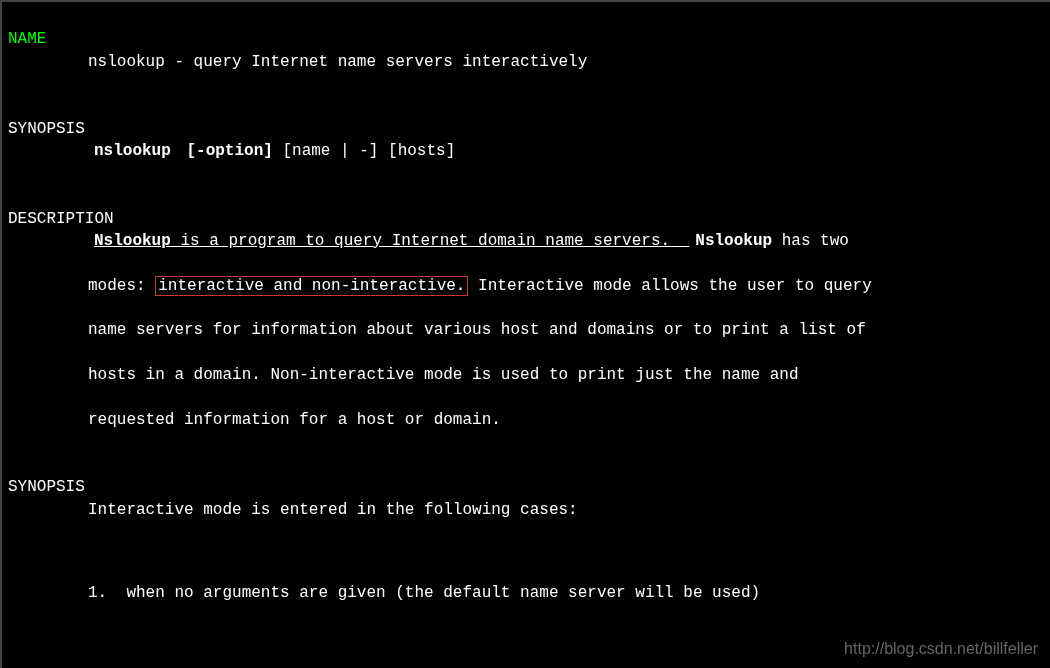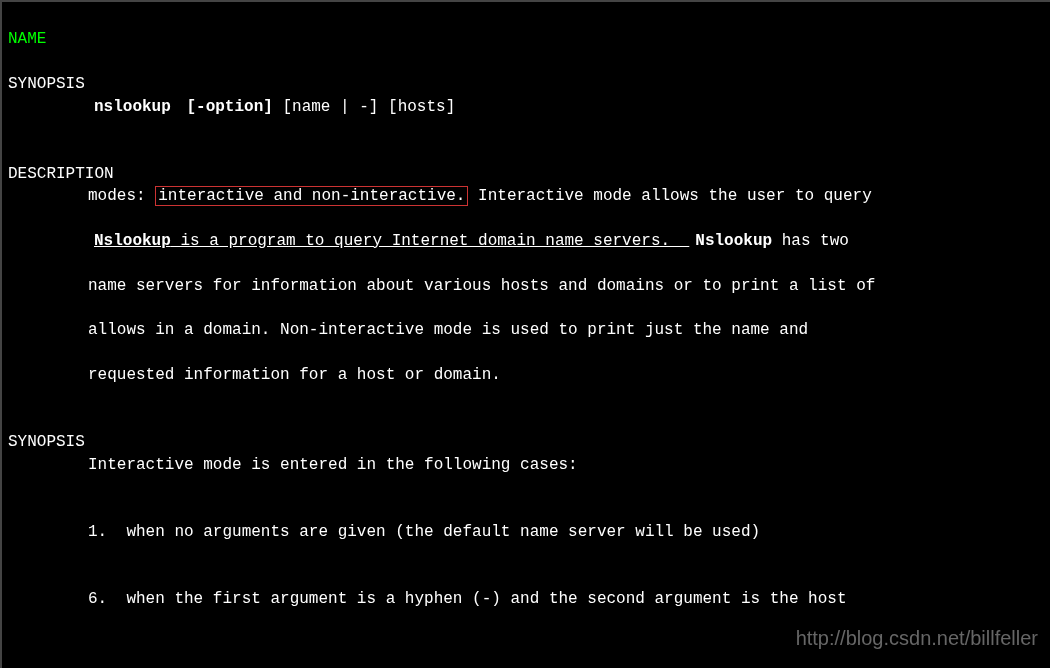--- a/index.html
+++ b/index.html
@@ -38,45 +38,47 @@
   }
   .underline {
     text-decoration: underline;
   }
   .boxed {
     border: 1px solid #cc3333;
     padding: 0 2px;
   }
   .watermark {
     position: absolute;
-    bottom: 16px;
+    bottom: 8px;
     right: 12px;
     color: #666;
-    font-size: 20px;
+    font-size: 16px;
     font-family: Arial, sans-serif;
   }
   .list-indent {
     padding-left: 80px;
     display: block;
+    margin-top: 16px;
   }
 </style>
 </head>
 <body>
 
 <div class="page">
 <span class="section-header green">NAME</span>
+<span class="indent">nslookup - query Internet name servers interactively</span>
 
 <span class="section-header">SYNOPSIS</span>
 <span class="indent"><span class="bold">nslookup</span> <span class="bold">[-option]</span><span> [name | -] [hosts]</span></span>
 
 <span class="section-header">DESCRIPTION</span>
+<span class="indent"><span class="bold underline">Nslookup</span><span class="underline"> is a program to query Internet domain name servers.  </span><span class="bold">Nslookup</span><span> has two</span></span>
 <span class="indent"><span>modes: </span><span class="boxed">interactive and non-interactive.</span><span> Interactive mode allows the user to query</span></span>
-<span class="indent"><span class="bold underline">Nslookup</span><span class="underline"> is a program to query Internet domain name servers.  </span><span class="bold">Nslookup</span><span> has two</span></span>
-<span class="indent">name servers for information about various hosts and domains or to print a list of</span>
-<span class="indent">allows in a domain. Non-interactive mode is used to print just the name and</span>
+<span class="indent">name servers for information about various host and domains or to print a list of</span>
+<span class="indent">hosts in a domain. Non-interactive mode is used to print just the name and</span>
 <span class="indent">requested information for a host or domain.</span>
 
 <span class="section-header">SYNOPSIS</span>
 <span class="indent">Interactive mode is entered in the following cases:</span>
 
 <span class="list-indent">1.  when no arguments are given (the default name server will be used)</span>
 
 <span class="list-indent">6.  when the first argument is a hyphen (-) and the second argument is the host</span>
 
 

